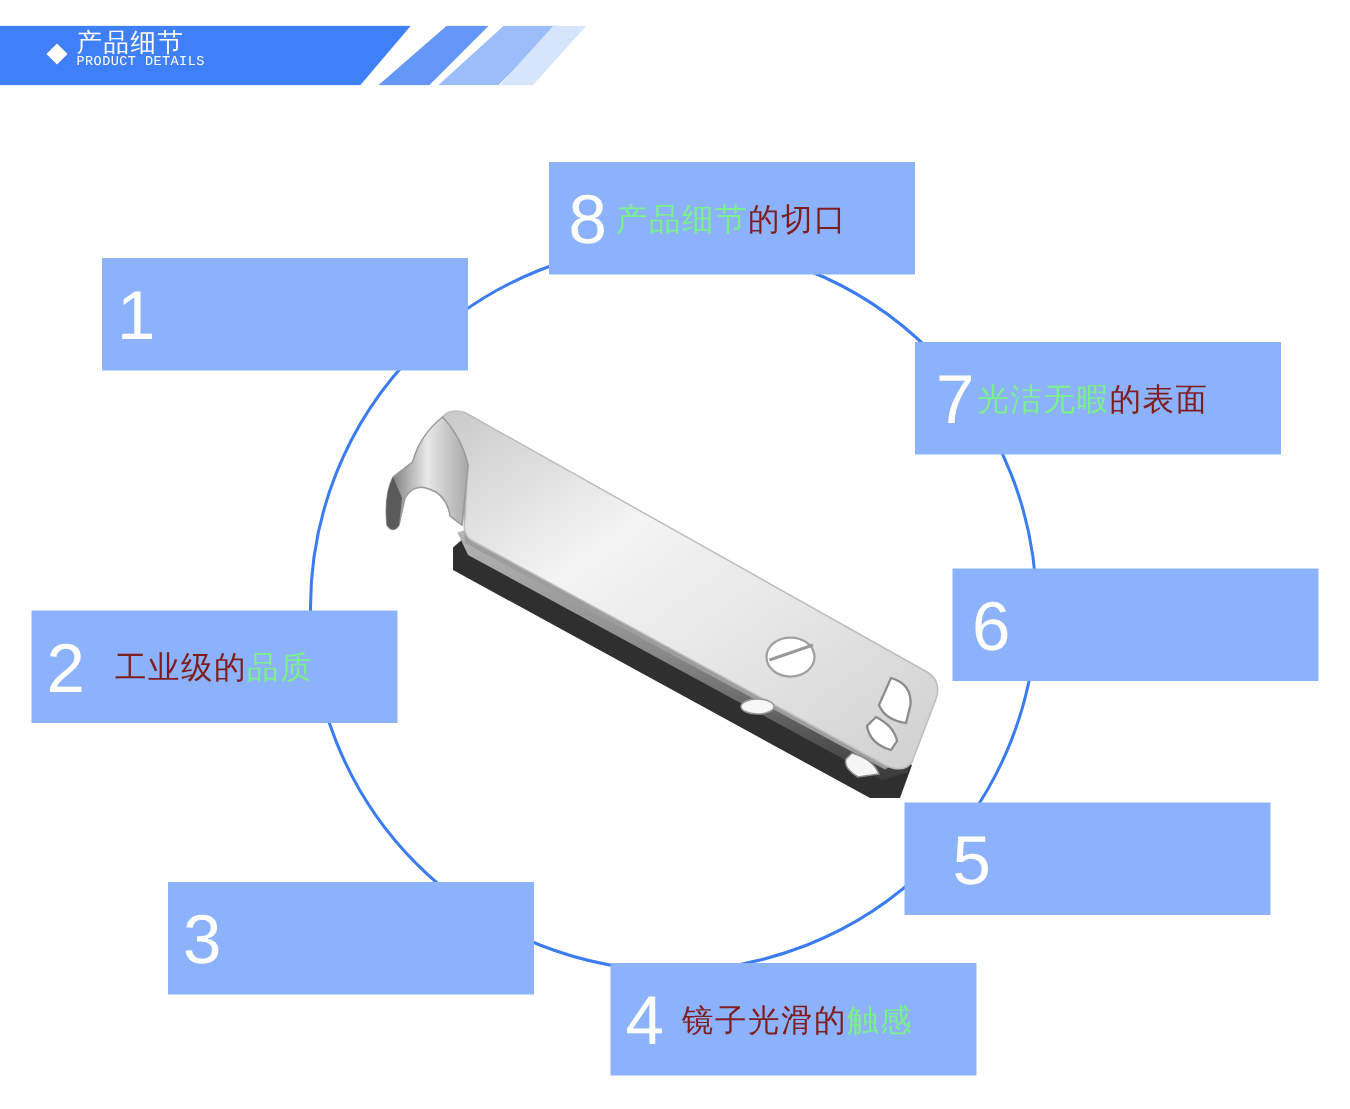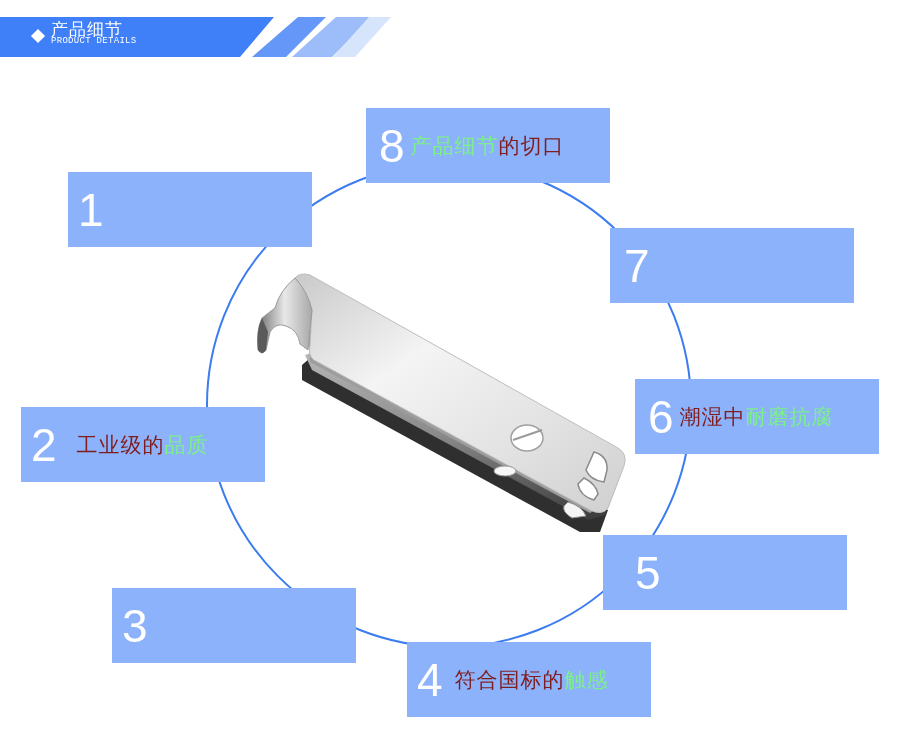--- a/index.html
+++ b/index.html
@@ -93,32 +93,32 @@
   <span class="num" style="margin-right:20px;">2</span>
   <span class="txt"><span class="pl">工业级的</span><span class="hl">品质</span></span>
 </div>
 
 <div class="box" style="left:112px;top:588px;width:244px;">
   <span class="num" style="margin-right:12px;">3</span>
 </div>
 
 <div class="box" style="left:407px;top:642px;width:244px;">
   <span class="num" style="margin-right:12px;">4</span>
-  <span class="txt"><span class="pl">符合国标的</span><span class="hl">触感</span></span>
+  <span class="txt"><span class="pl">镜子光滑的</span><span class="hl">触感</span></span>
 </div>
 
 <div class="box" style="left:603px;top:535px;width:244px;padding-left:32px;">
   <span class="num">5</span>
 </div>
 
 <div class="box" style="left:635px;top:379px;width:244px;padding-left:13px;">
   <span class="num">6</span>
-  <span class="txt"><span class="pl">潮湿中</span><span class="hl">耐磨抗腐</span></span>
 </div>
 
 <div class="box" style="left:610px;top:228px;width:244px;padding-left:14px;">
   <span class="num" style="margin-right:2px;">7</span>
+  <span class="txt"><span class="hl">光洁无暇</span><span class="pl">的表面</span></span>
 </div>
 
 <div class="box" style="left:366px;top:108px;width:244px;padding-left:13px;">
   <span class="num">8</span>
   <span class="txt"><span class="hl">产品细节</span><span class="pl">的切口</span></span>
 </div>
 
 </body></html>

